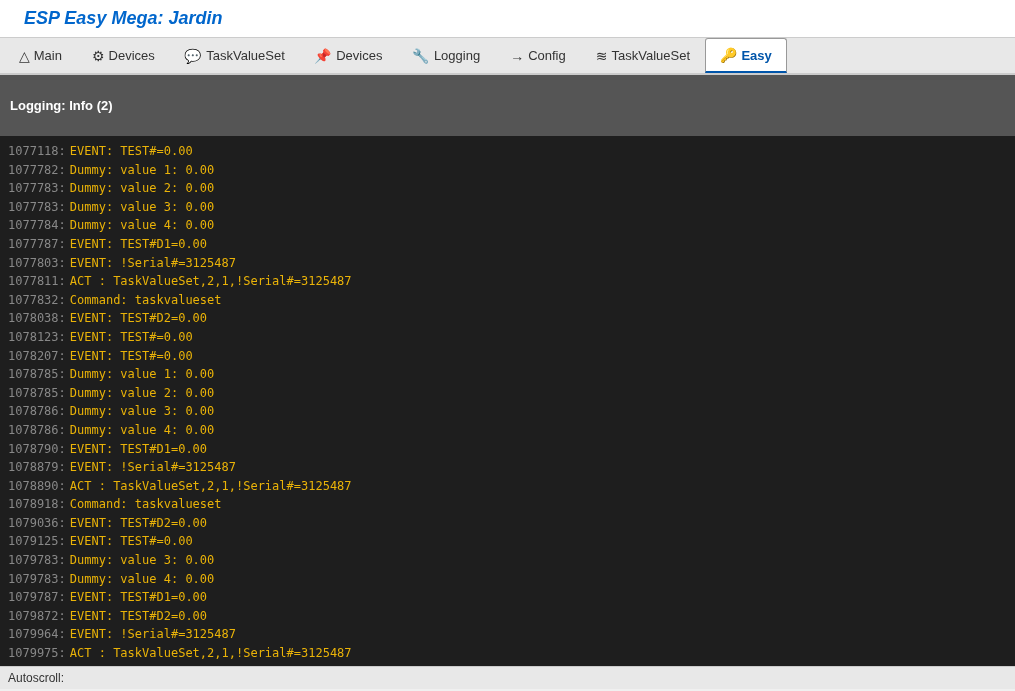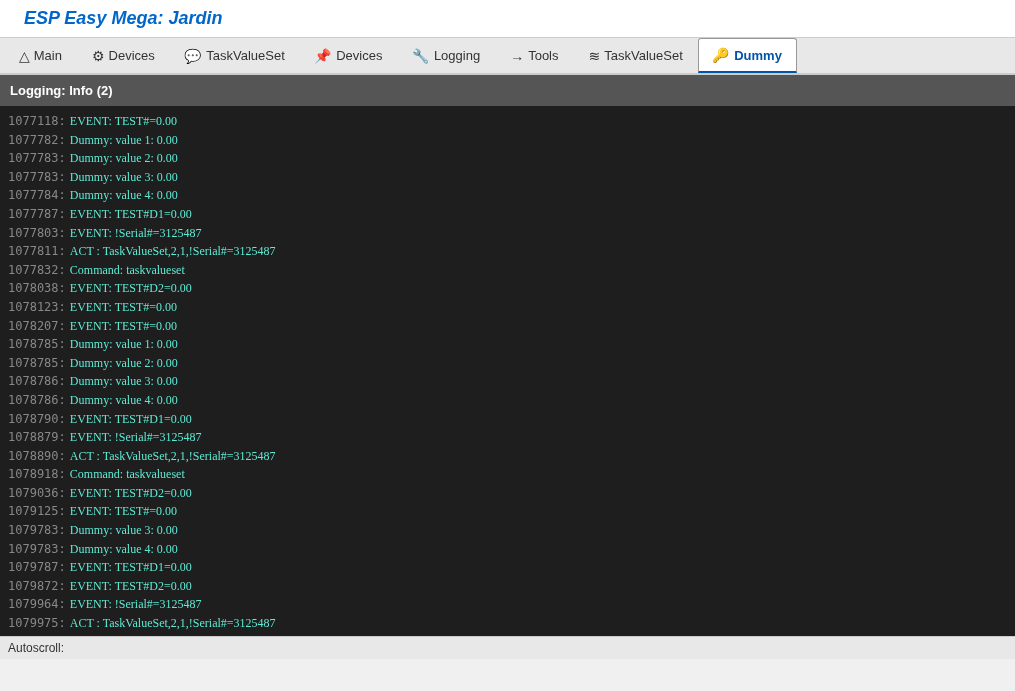--- a/index.html
+++ b/index.html
@@ -44,39 +44,39 @@
       border-radius: 3px 3px 0 0;
     }
     .nav-icon {
       margin-right: 4px;
       font-size: 14px;
     }
 
     #logging-header {
       background: #555;
       color: white;
-      padding: 8px 10px;
+      padding: 23px 10px;
       font-size: 13px;
       font-weight: bold;
     }
 
     #log-area {
       background: #1e1e1e;
       color: #5599ff;
       font-family: monospace;
       font-size: 12px;
       padding: 6px 8px;
       height: 530px;
       overflow-y: auto;
       line-height: 1.55;
       width: 100%;
     }
     .log-line { display: flex; }
     .log-ts { color: #888; margin-right: 4px; white-space: nowrap; }
-    .log-msg { color: #5eead4; font-family: Liberation Serif, serif; }
+    .log-msg { color: #eab308; }
 
     #autoscroll-bar {
       background: #e8e8e8;
       padding: 4px 8px;
       font-size: 12px;
       color: #333;
       border-top: 1px solid #ccc;
     }
   </style>
 </head>
@@ -102,29 +102,29 @@
     <a class="nav-item">
       <span class="nav-icon">📌</span>
       <span>Devices</span>
     </a>
     <a class="nav-item">
       <span class="nav-icon">🔧</span>
       <span>Logging</span>
     </a>
     <a class="nav-item">
       <span class="nav-icon">→</span>
-      <span>Tools</span>
+      <span>Config</span>
     </a>
     <a class="nav-item">
       <span class="nav-icon">≋</span>
       <span>TaskValueSet</span>
     </a>
     <a class="nav-item active">
       <span class="nav-icon">🔑</span>
-      <span>Dummy</span>
+      <span>Easy</span>
     </a>
   </nav>
 
 <div id="logging-header">Logging: Info (2)</div>
 
 <div id="log-area">
     <div class="log-line">
       <span class="log-ts">1077118:</span>
       <span class="log-msg">EVENT: TEST#=0.00</span>
     </div>

